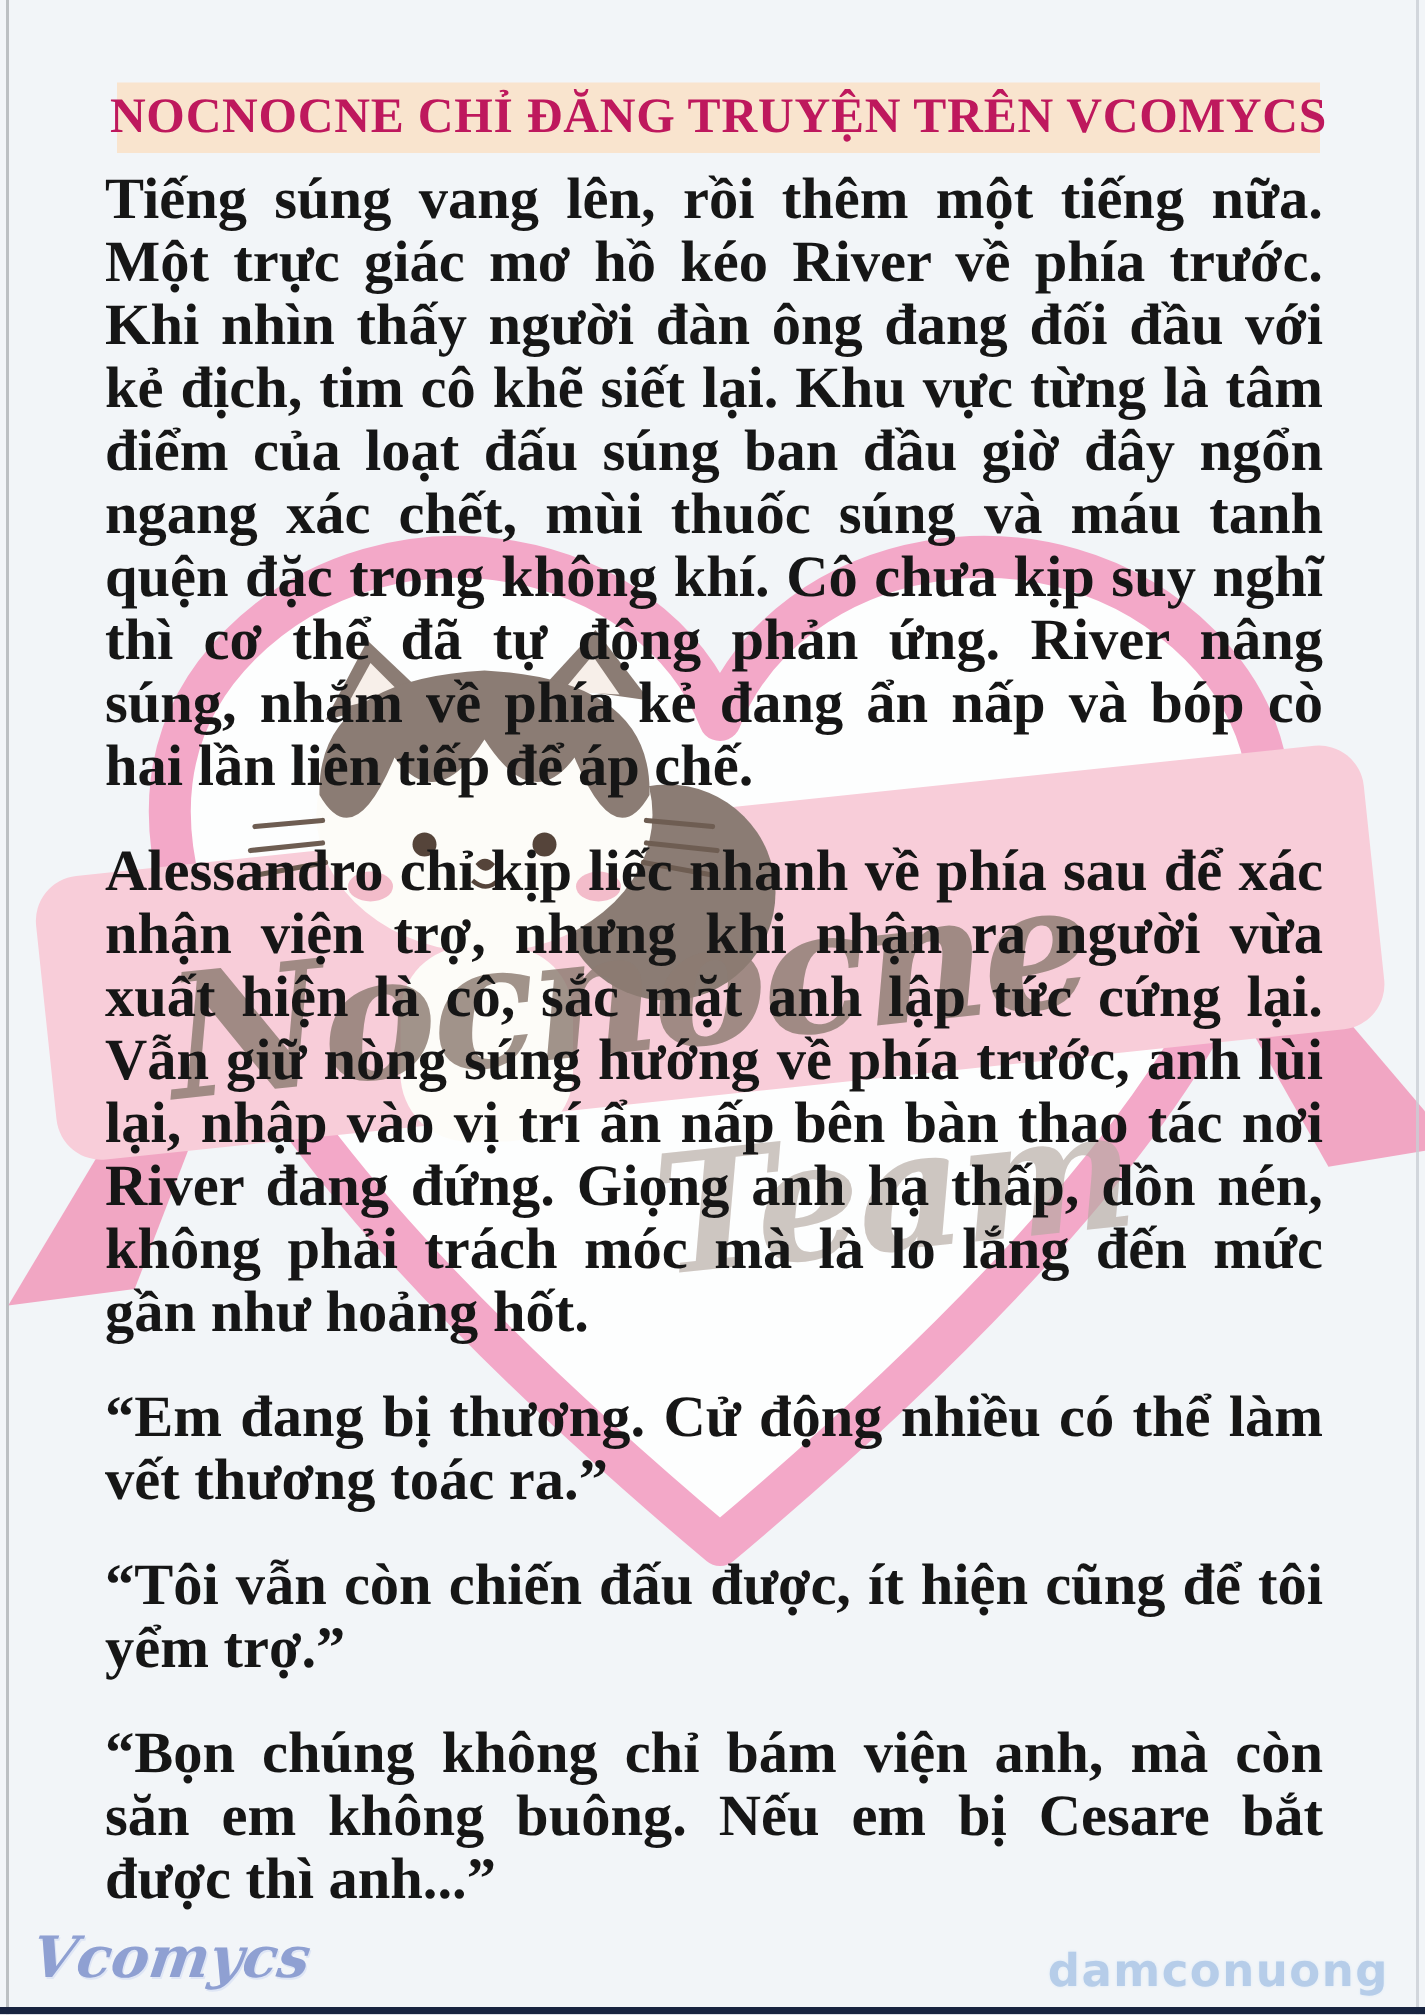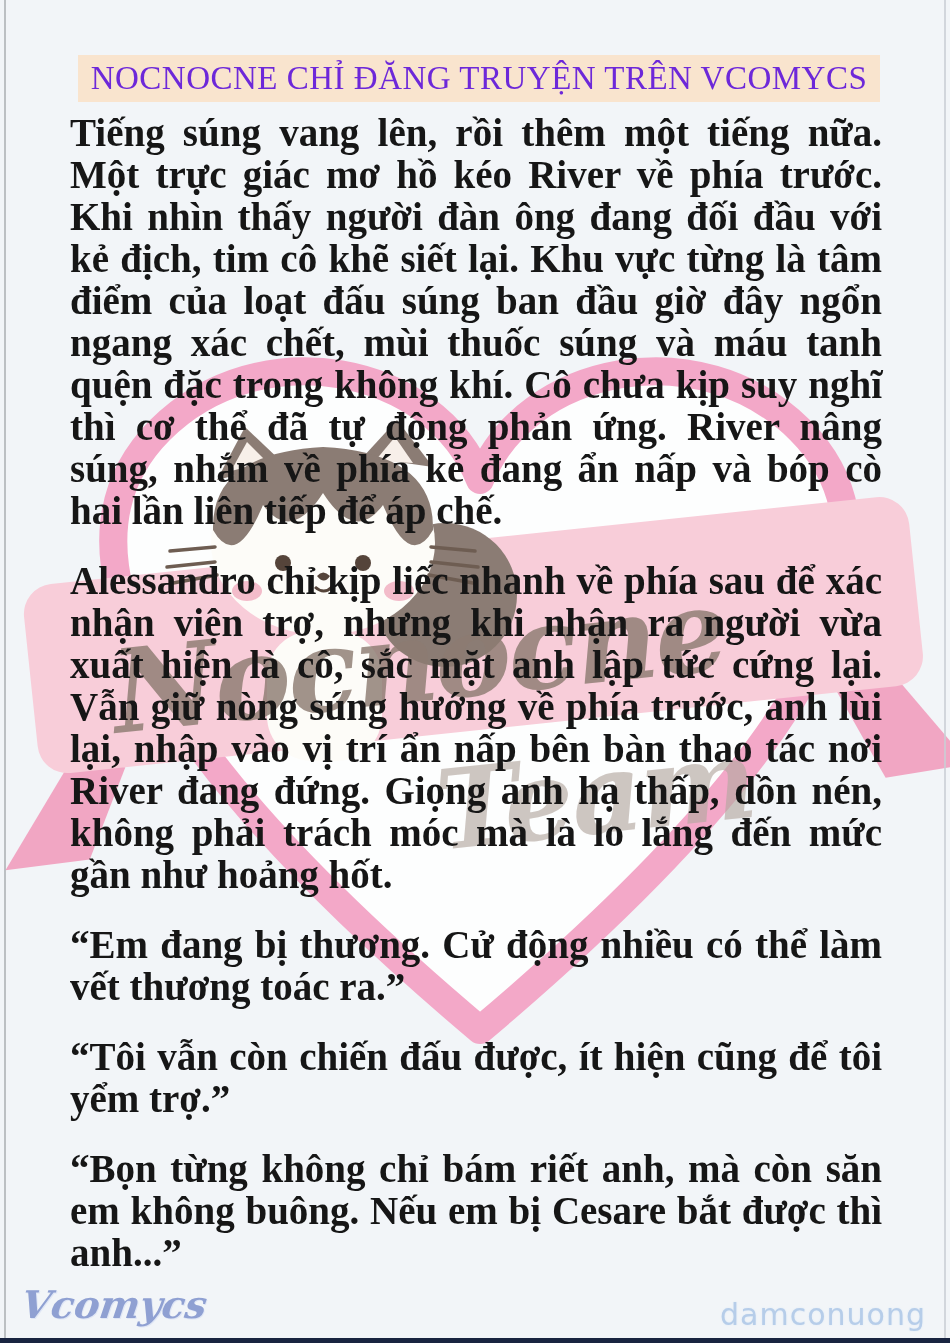--- a/index.html
+++ b/index.html
@@ -27,41 +27,41 @@
     position: absolute; left: 0; top: 340px; width: 950px; height: 900px;
     z-index: 0; pointer-events: none;
   }
   .header-band {
     position: absolute; left: 78px; top: 55px; width: 802px; height: 47px;
     background: #f9e4ce;
     display: flex; align-items: center; justify-content: center;
     z-index: 2;
   }
   .header-band span {
-    color: #6d28d9; font-weight: 400; font-size: 33px; letter-spacing: .5px;
+    color: #be185d; font-weight: 700; font-size: 33px; letter-spacing: .5px;
     white-space: nowrap;
   }
   .body-text {
     position: absolute; left: 70px; top: 112px; width: 812px; z-index: 1;
     color: #161616; font-weight: 700; font-size: 39px; line-height: 42px;
   }
   .body-text p {
     margin: 0 0 28px 0;
     text-align: justify;
   }
   .footer-logo-left {
     position: absolute; left: 22px; top: 1282px; z-index: 2;
     font-style: italic; font-weight: 700; font-size: 38px;
     color: #8fa0d2; transform: skewX(-8deg);
     text-shadow: 1px 1px 0 #dfe6f5;
     font-family: "DejaVu Serif", serif;
   }
   .footer-credit-right {
     position: absolute; right: 24px; top: 1297px; z-index: 2;
-    font-weight: 400; font-size: 30px; color: #b6cde9;
+    font-weight: 700; font-size: 30px; color: #b6cde9;
     letter-spacing: 1px;
     font-family: "DejaVu Sans", sans-serif;
     text-shadow: 0 0 2px #dce9f6;
   }
 </style>
 </head>
 <body>
 
 <div class="page">
 
@@ -108,21 +108,21 @@
 
   <div class="header-band">
     <span>NOCNOCNE CHỈ ĐĂNG TRUYỆN TRÊN VCOMYCS</span>
   </div>
 
   <div class="body-text">
     <p>Tiếng súng vang lên, rồi thêm một tiếng nữa. Một trực giác mơ hồ kéo River về phía trước. Khi nhìn thấy người đàn ông đang đối đầu với kẻ địch, tim cô khẽ siết lại. Khu vực từng là tâm điểm của loạt đấu súng ban đầu giờ đây ngổn ngang xác chết, mùi thuốc súng và máu tanh quện đặc trong không khí. Cô chưa kịp suy nghĩ thì cơ thể đã tự động phản ứng. River nâng súng, nhắm về phía kẻ đang ẩn nấp và bóp cò hai lần liên tiếp để áp chế.</p>
     <p>Alessandro chỉ kịp liếc nhanh về phía sau để xác nhận viện trợ, nhưng khi nhận ra người vừa xuất hiện là cô, sắc mặt anh lập tức cứng lại. Vẫn giữ nòng súng hướng về phía trước, anh lùi lại, nhập vào vị trí ẩn nấp bên bàn thao tác nơi River đang đứng. Giọng anh hạ thấp, dồn nén, không phải trách móc mà là lo lắng đến mức gần như hoảng hốt.</p>
     <p>“Em đang bị thương. Cử động nhiều có thể làm vết thương toác ra.”</p>
     <p>“Tôi vẫn còn chiến đấu được, ít hiện cũng để tôi yểm trợ.”</p>
-    <p>“Bọn từng không chỉ bám riết anh, mà còn săn em không buông. Nếu em bị Cesare bắt được thì anh...”</p>
+    <p>“Bọn chúng không chỉ bám viện anh, mà còn săn em không buông. Nếu em bị Cesare bắt được thì anh...”</p>
   </div>
 
   <div class="footer-logo-left">Vcomycs</div>
   <div class="footer-credit-right">damconuong</div>
 
   <div class="edge-left"></div>
   <div class="edge-right"></div>
   <div class="edge-bottom"></div>
 
 </div>

